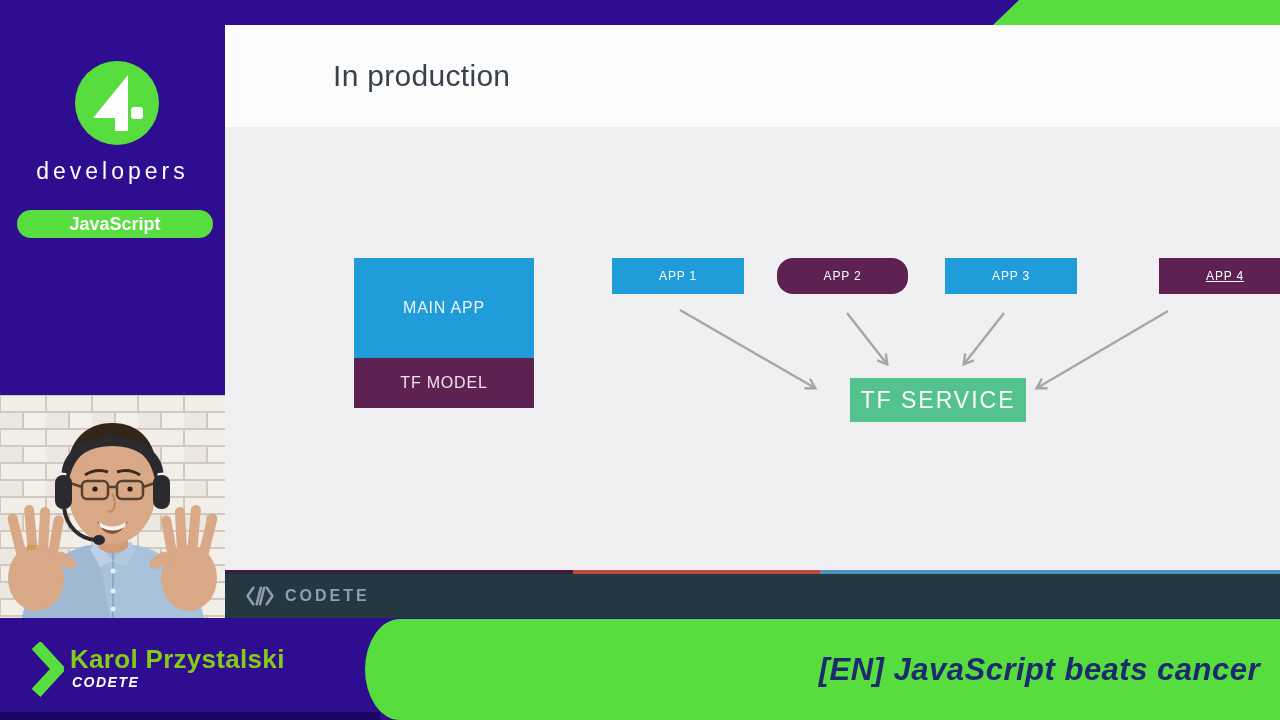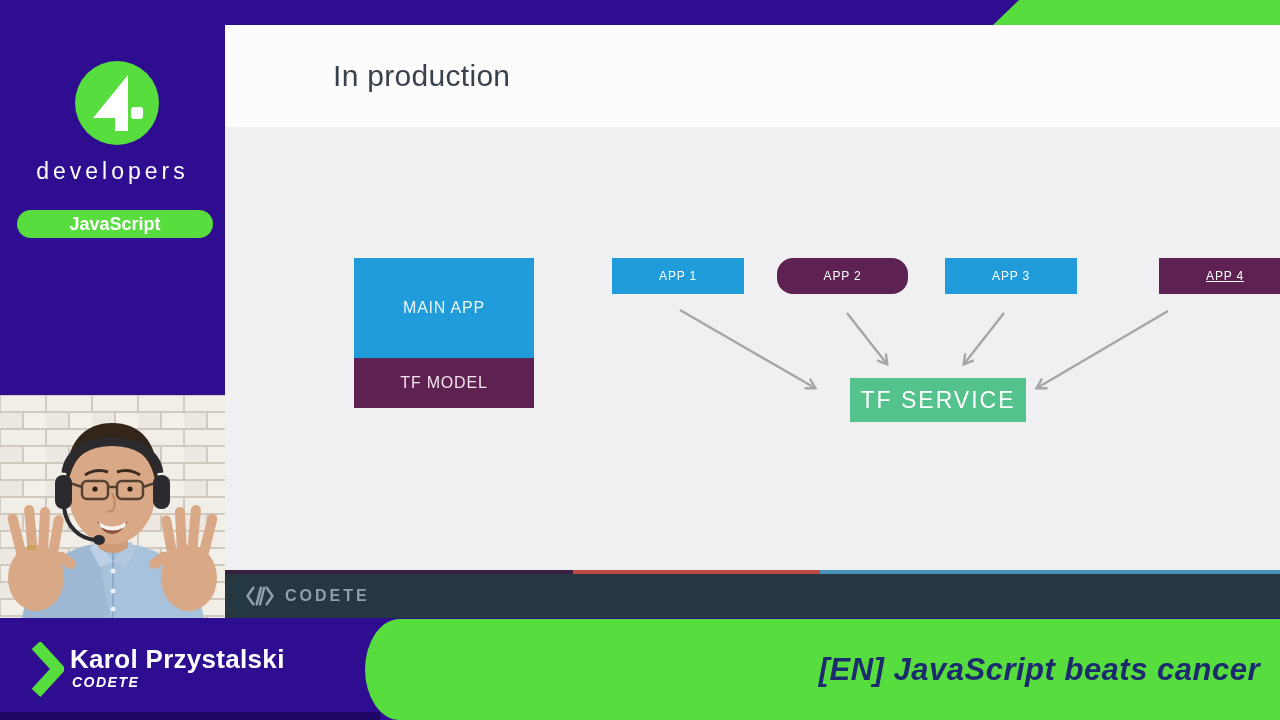--- a/index.html
+++ b/index.html
@@ -66,21 +66,21 @@
   .banner-strip { left:0; top:712px; width:380px; height:8px;
     background:var(--c-strip,#1d0563); }
   .green-panel { left:365px; top:619px; width:915px; height:101px;
     background:var(--c-green,#57dd3d);
     border-radius:36px 0 0 36px / 52px 0 0 52px;
     display:flex; align-items:center; justify-content:flex-end;
     padding-right:20px; box-sizing:border-box; }
   .talk-title { color:var(--c-navy,#1c2a6e); font-style:italic;
     font-size:31px; font-weight:600; letter-spacing:0.5px; }
   .chevron { left:32px; top:642px; }
-  .speaker-name { left:70px; top:644px; color:#ffffff;
+  .speaker-name { left:70px; top:644px; color:#84cc16;
     font-size:26px; font-weight:800; letter-spacing:0.3px;text-align:center; }
   .speaker-company { left:72px; top:674px; color:#ffffff;
     font-size:14px; font-weight:700; font-style:italic; letter-spacing:1.5px; }
 </style>
 </head>
 <body>
 
 <div class="stage">
 
   <div class="abs top-band"></div>

